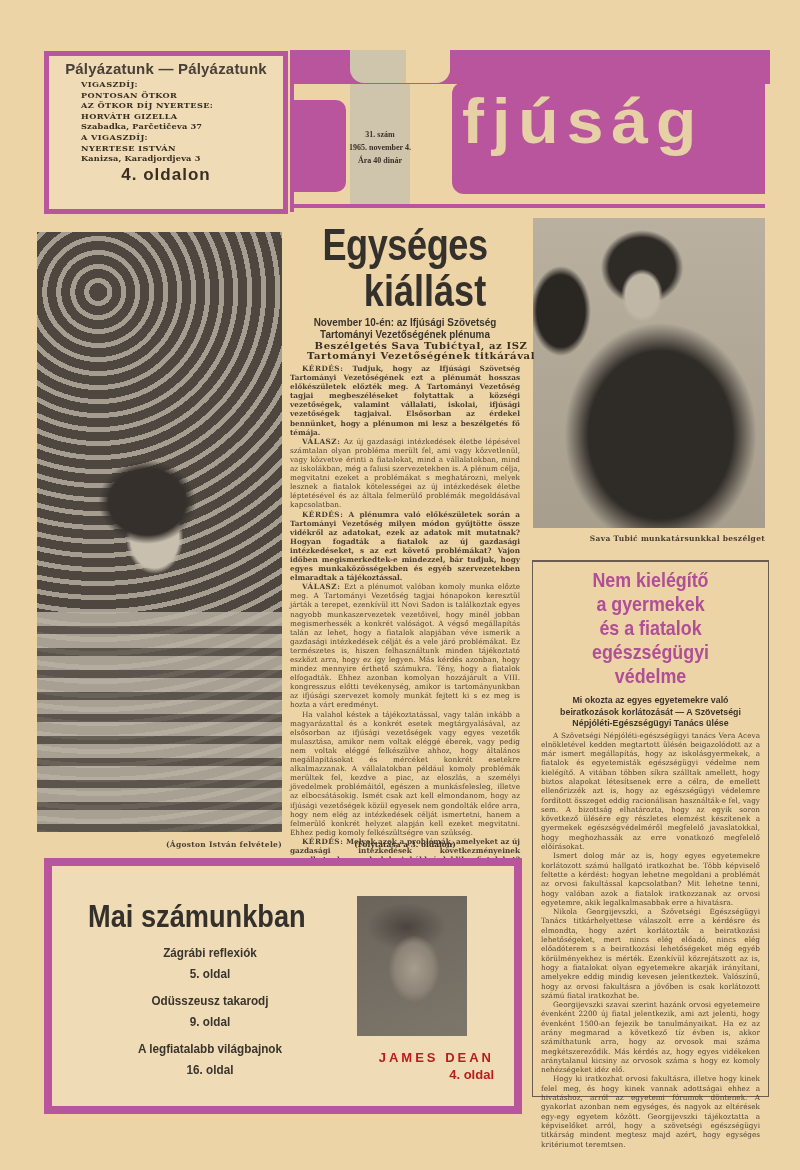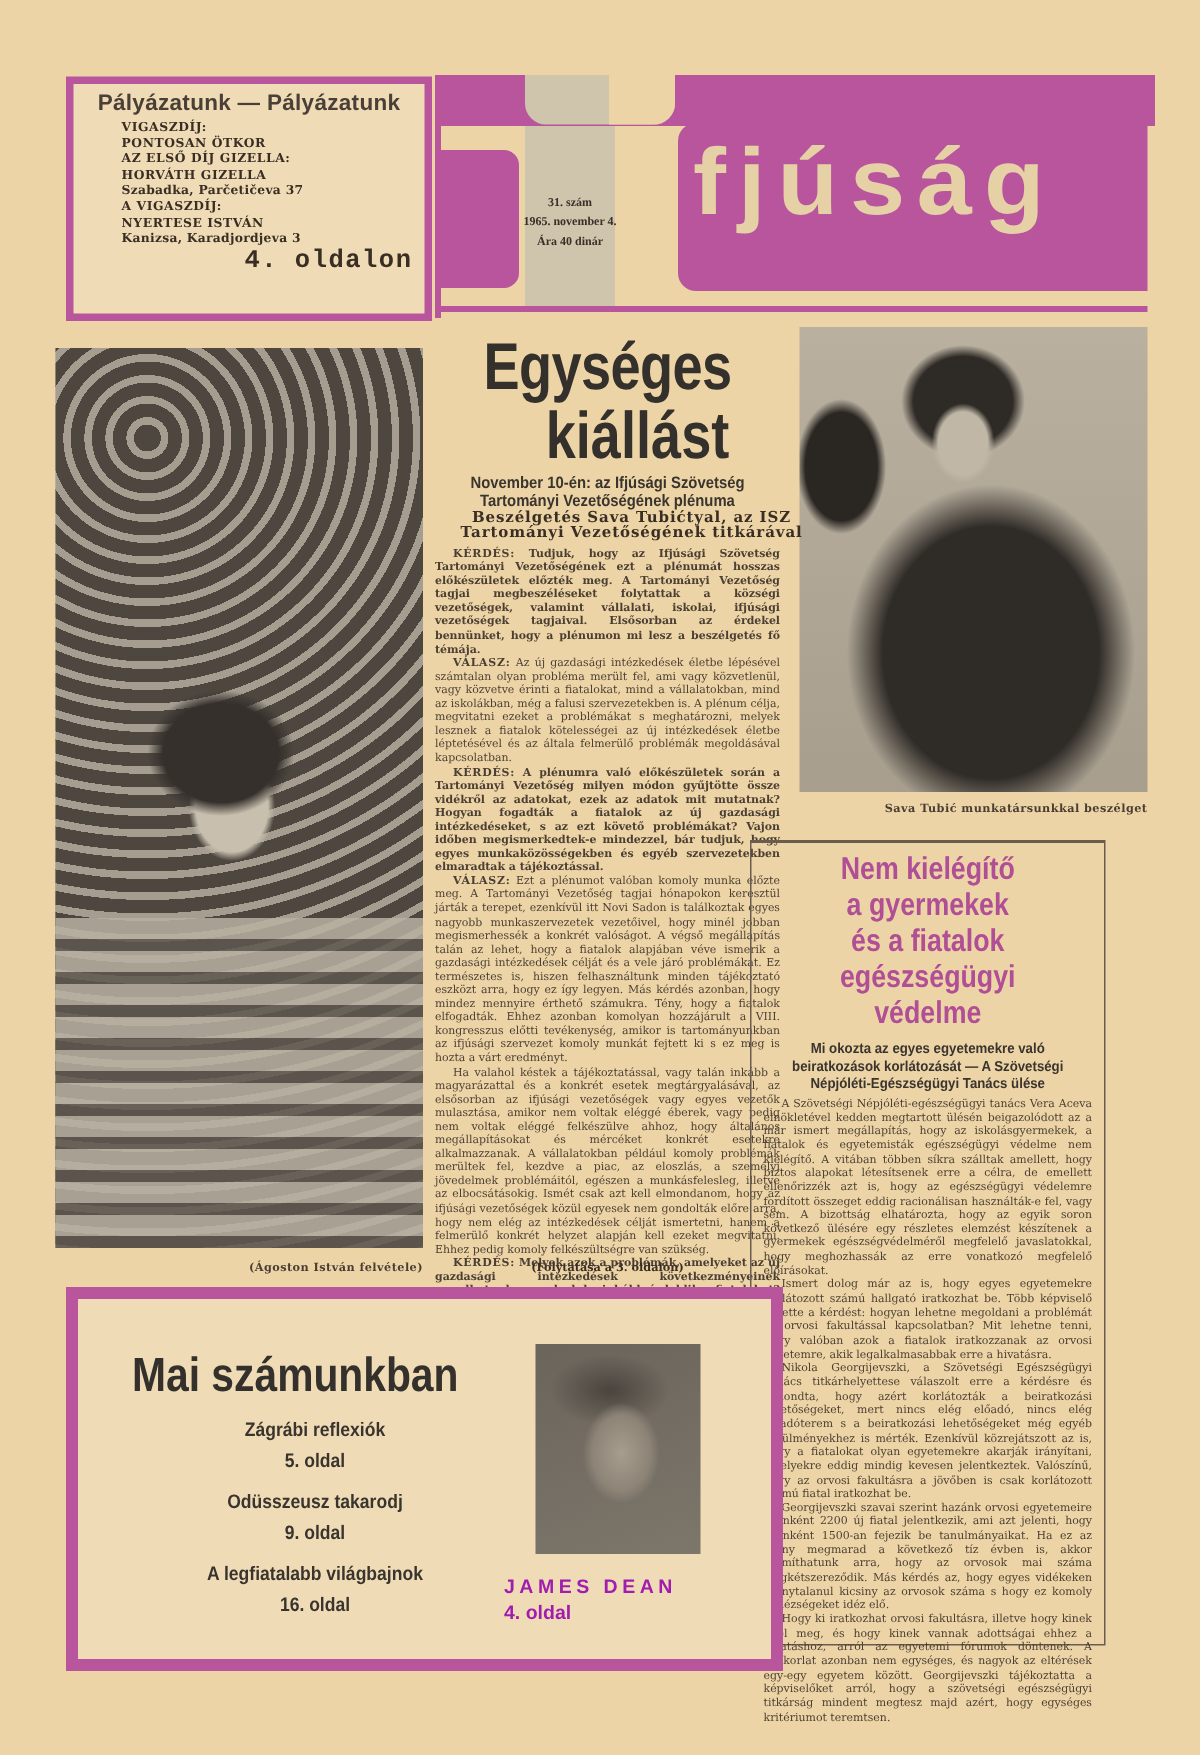--- a/index.html
+++ b/index.html
@@ -23,22 +23,22 @@
   .contest-title {
     font-family: "Liberation Sans", sans-serif;
     font-weight: bold; font-size: 15px; text-align: center;
     color: #4a4038; letter-spacing: 0.2px;
   }
   .contest-lines { margin-left: 24px; margin-top: 2px; }
   .contest-lines div { font-size: 8.2px; font-weight: bold; line-height: 10.6px; letter-spacing: 0.4px; }
   .contest-lines .addr { font-weight: bold; letter-spacing: 0.2px; }
   .contest-body { font-size: 7.6px; font-weight: bold; line-height: 10px; text-align: justify; margin-top: 1px; }
   .contest-page {
-    font-family: Liberation Mono, monospace;
-    font-weight: bold; font-size: 17px; text-align: right; margin-top: 1px; letter-spacing: 1px;
+    font-family: Liberation Sans, sans-serif;
+    font-weight: bold; font-size: 17px; text-align: center; margin-top: 1px; letter-spacing: 1px;
   }
 
   
   .mh { background: #b8559c; }
   .mh-gray { background: #cfc4ac; }
   .mh-text {
     left: 300px; top: 128px; width: 160px; text-align: center;
     font-family: Liberation Serif, serif; font-weight: bold; font-size: 8px; line-height: 13px; color: #3a3028;
   }
   .logo {
@@ -102,21 +102,21 @@
     left: 290px; top: 364px; width: 230px;
     font-size: 7.3px; line-height: 9.1px; text-align: justify; color: #4b3f33;
   }
   .article p { text-indent: 12px; }
   .article .q { font-weight: bold; }
   .article .lbl { font-weight: bold; letter-spacing: 0.5px; }
   .cont { left: 290px; top: 840px; width: 230px; text-align: center; font-size: 7.5px; font-weight: bold; }
 
   
   .health-box {
-    left: 500px; top: 560px; width: 237px; height: 537px;
+    left: 532px; top: 560px; width: 237px; height: 537px;
     border: 1px solid #6a5c4e; border-top: 2px solid #6a5c4e; padding: 6px 8px;
   }
   .health-title {
     font-family: "Liberation Sans", sans-serif; font-weight: bold; color: #b04e96;
     text-align: center; font-size: 21px; line-height: 24px; transform: scaleX(0.85);
   }
   .health-sub {
     font-family: "Liberation Sans", sans-serif; font-weight: bold; text-align: center;
     font-size: 9.6px; line-height: 11.5px; margin-top: 6px; color: #3a342e; transform: scaleX(0.92);
   }
@@ -134,35 +134,35 @@
     transform: scaleX(0.85); transform-origin: left; white-space: nowrap;
   }
   .issue-list { left: 95px; top: 942px; width: 230px; text-align: center; }
   .issue-item {
     font-family: "Liberation Sans", sans-serif; font-weight: bold; font-size: 13px; line-height: 21px; color: #3a342e;
     transform: scaleX(0.9);
   }
   .issue-item .t { display: block; }
   .issue-item .p { display: block; margin-bottom: 6px; }
   .dean-label {
-    left: 336px; top: 1050px; width: 135px; text-align: left;
-    font-family: "Liberation Sans", sans-serif; font-weight: bold; color: #a21caf;
+    left: 359px; top: 1050px; width: 135px; text-align: right;
+    font-family: "Liberation Sans", sans-serif; font-weight: bold; color: #b91c1c;
   }
   .dean-label .n { font-size: 13px; letter-spacing: 3px; display: block; }
   .dean-label .p { font-size: 13px; display: block; margin-top: 2px; }
 </style>
 </head>
 <body>
 
 <div class="abs contest-box">
   <div class="contest-title">Pályázatunk — Pályázatunk</div>
   <div class="contest-lines">
     <div>VIGASZDÍJ:</div>
     <div>PONTOSAN ÖTKOR</div>
-    <div>AZ ELSŐ DÍJ GIZELLA:</div>
+    <div>AZ ÖTKOR DÍJ NYERTESE:</div>
     <div>HORVÁTH GIZELLA</div>
     <div class="addr">Szabadka, Parčetičeva 37</div>
     <div>A VIGASZDÍJ:</div>
     <div>NYERTESE ISTVÁN</div>
     <div class="addr">Kanizsa, Karadjordjeva 3</div>
   </div>
   <div class="contest-page">4. oldalon</div>
 </div>
 
 <div class="abs mh" style="left:290px;top:50px;width:4px;height:162px;"></div>

